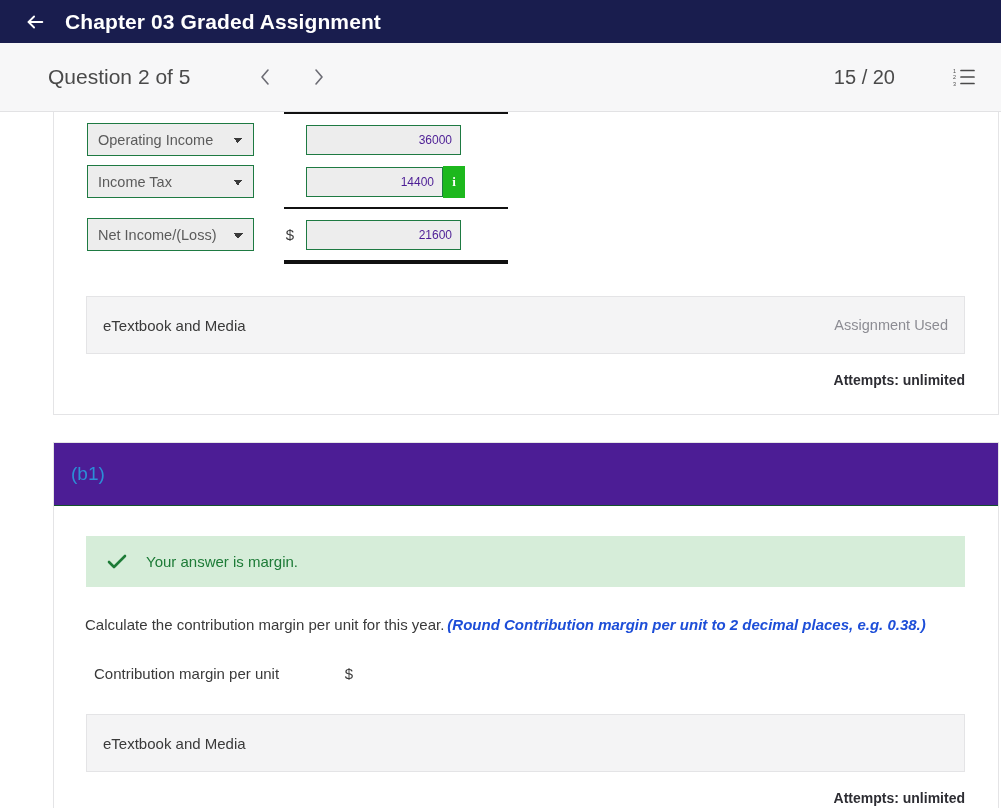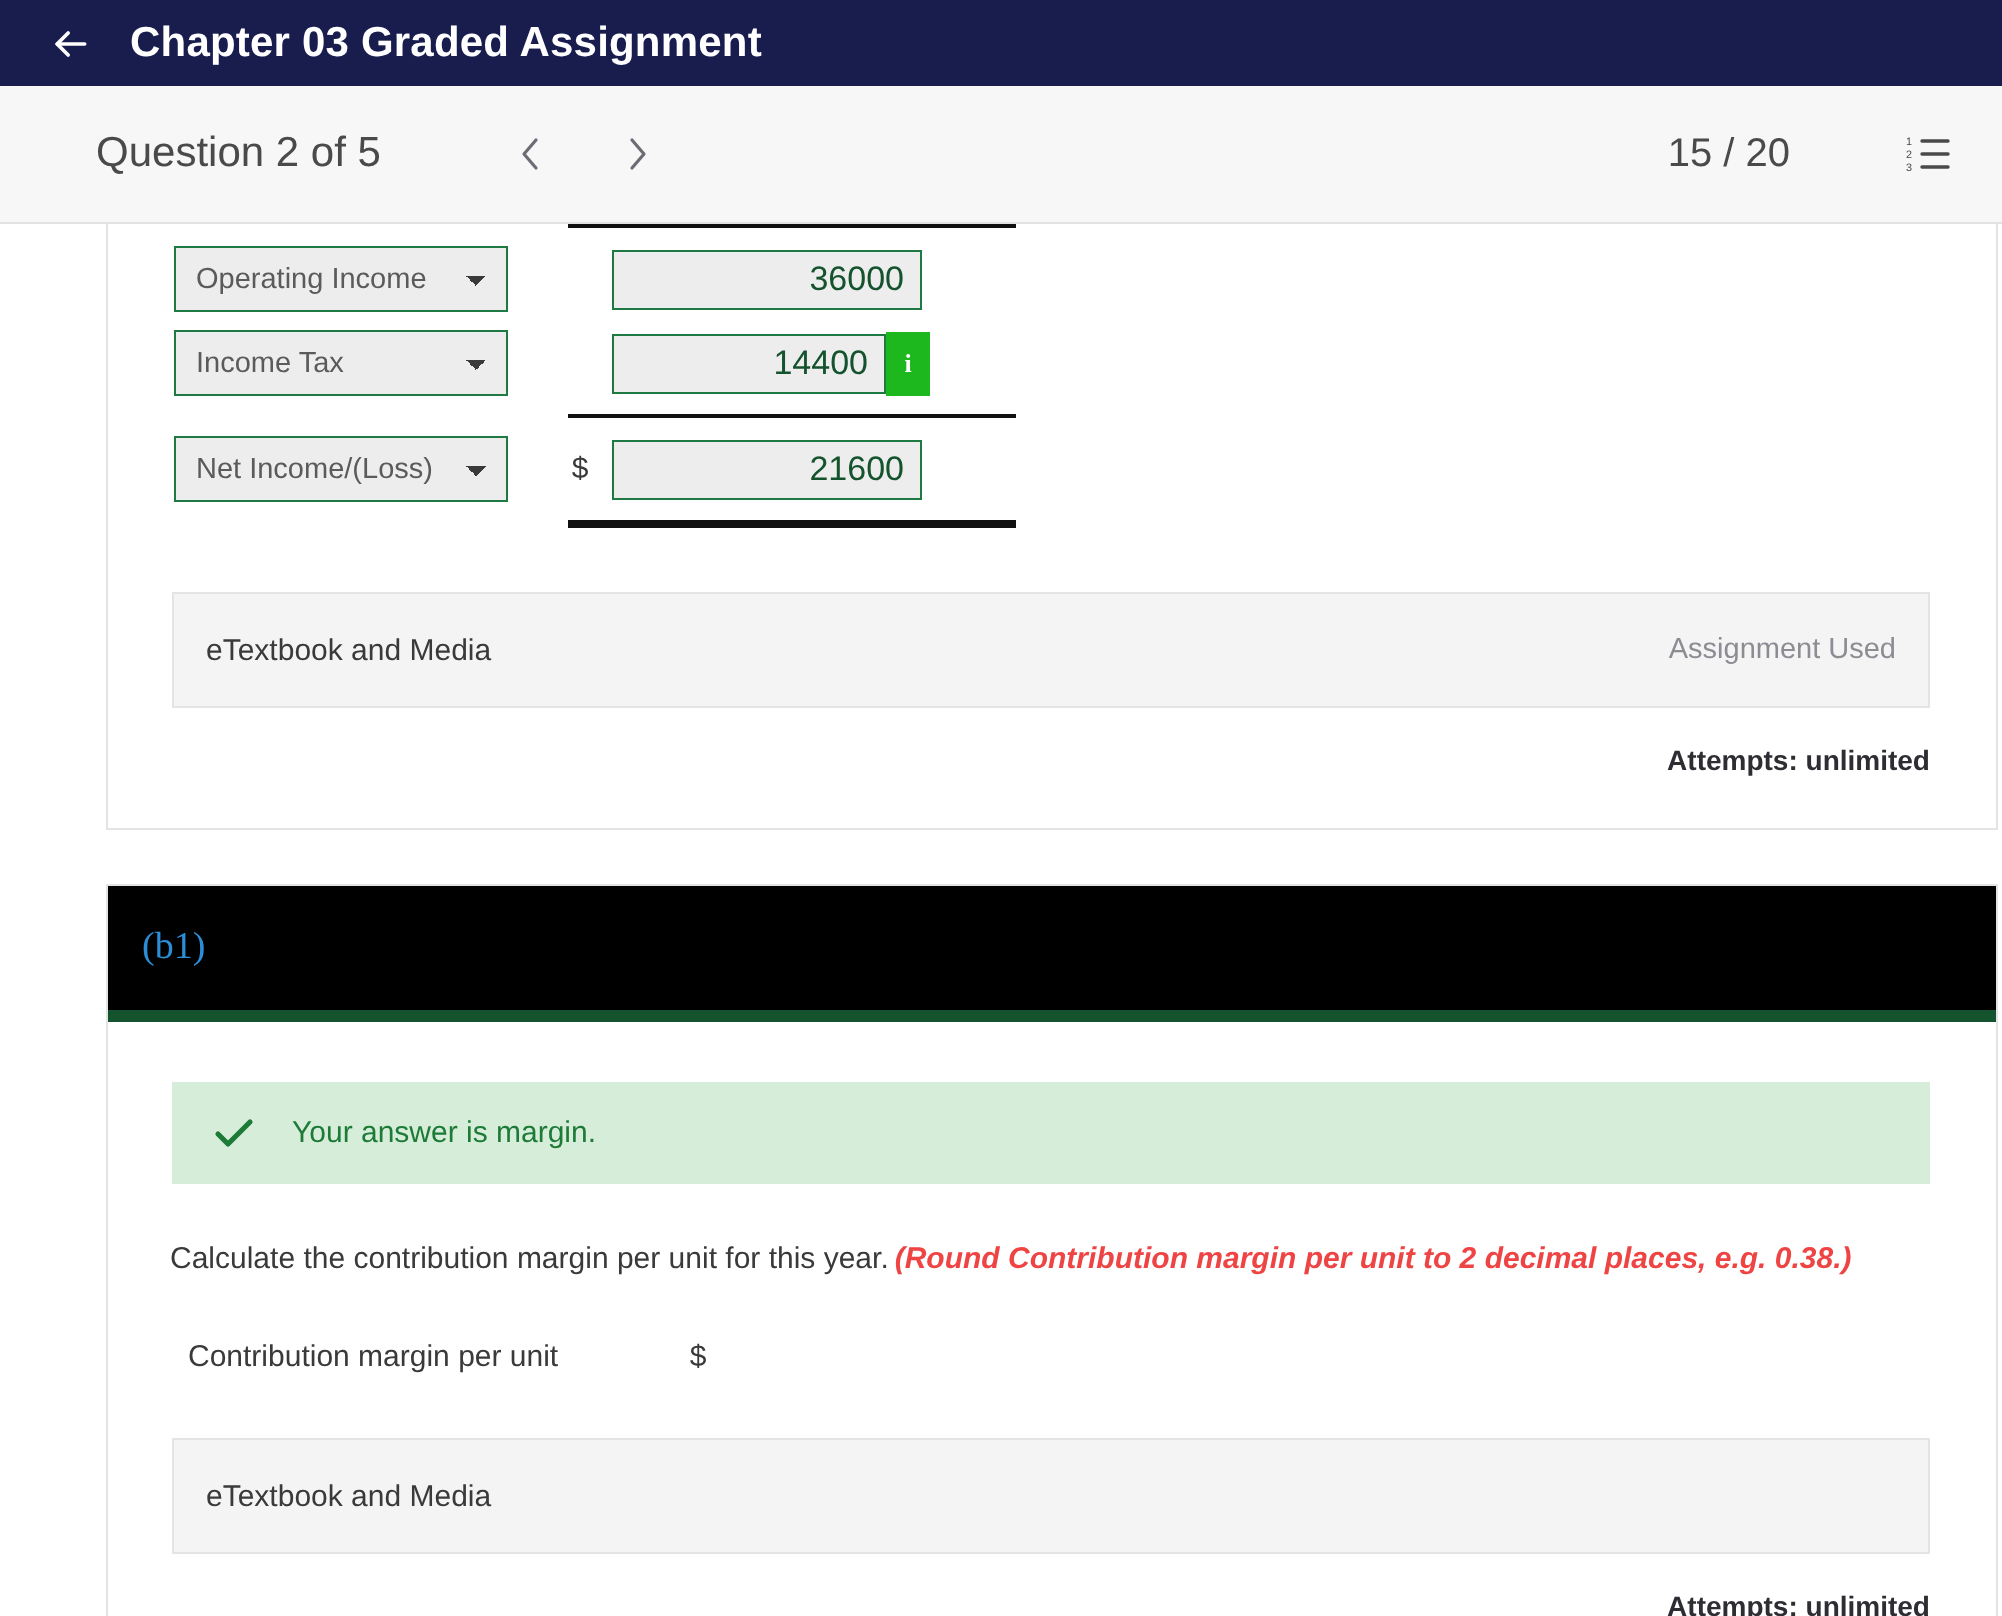--- a/index.html
+++ b/index.html
@@ -88,24 +88,23 @@
 
   .card {
     margin: 0 2px 0 53px;
     background: #ffffff;
     border: 1px solid #e4e4e6;
     border-top: none;
   }
   .card.withtop { border-top: 1px solid #e4e4e6; }
 
   .card-header {
-    background: #000000;
-    border-bottom: 6px solid #14532d;
+    background: #4c1d95;
+    border-bottom: 1px solid #14532d;
     padding: 20px 0 20px 17px;
-    font-family: Liberation Serif, serif;
   }
   .card-header .part {
     color: #2c8ed6;
     font-size: 19px;
   }
   .card-body { padding: 0 0 0 0; }
 
   
   .acct-wrap { padding: 0 0 0 33px; }
   .acct-table { border-collapse: collapse; }
@@ -146,22 +145,22 @@
     color: #3a3a3a;
     margin-right: 6px;
     flex: 0 0 auto;
   }
   .dollar.blank { color: transparent; }
   .inp {
     width: 155px;
     height: 30px;
     border: 1px solid #1e7a42;
     background: #ededed;
-    color: #14532d;
-    font-size: 17px;
+    color: #4c1d95;
+    font-size: 12px;
     font-family: "Liberation Sans", sans-serif;
     text-align: right;
     padding: 0 8px;
     border-radius: 0;
     outline: none;
   }
   .badge-i {
     width: 22px; height: 32px;
     background: #1db81d;
     color: #ffffff;
@@ -210,21 +209,21 @@
   }
 
   
   .prompt {
     margin: 28px 0 0 31px;
     font-size: 15px;
     color: #3a3a3a;
     line-height: 1.35;
   }
   .prompt .note {
-    color: #ef4444;
+    color: #1d4ed8;
     font-weight: bold;
     font-style: italic;
     margin-left: 3px;
   }
 
   
   .single-row {
     display: flex;
     align-items: center;
     margin: 30px 0 0 40px;

